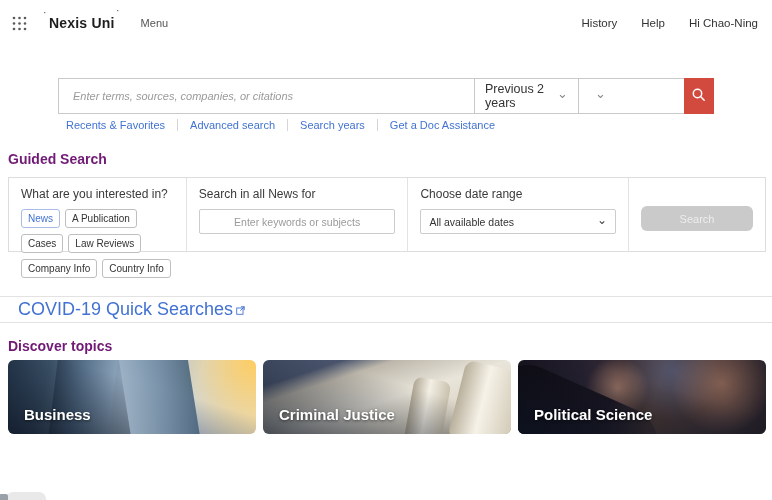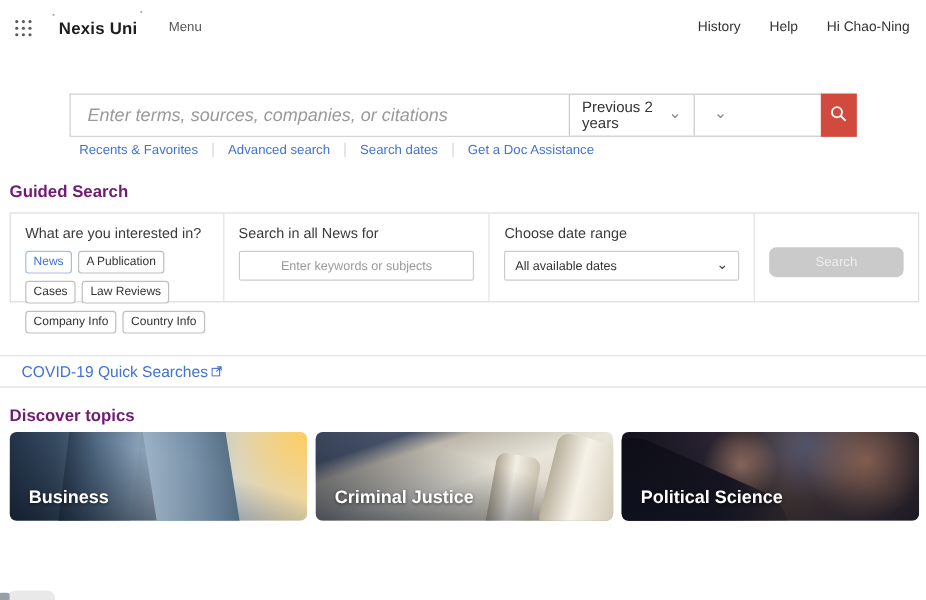--- a/index.html
+++ b/index.html
@@ -12,21 +12,21 @@
   .grid-icon { width:15px; height:15px; display:inline-block; margin-right:22px; cursor:pointer; }
   .logo { font-size:14px; font-weight:bold; color:#1d1d1d; letter-spacing:0.2px; position:relative; cursor:pointer; }
   .logo::before { content:"\02D9"; position:absolute; left:-6px; top:-4px; font-size:10px; color:#777; }
   .logo::after { content:"\02D9"; position:absolute; right:-5px; top:-6px; font-size:10px; color:#777; }
   .menu-btn { margin-left:26px; font-size:11px; color:#555; cursor:pointer; }
   .topbar-right { display:flex; align-items:center; gap:24px; }
   .topbar-right a { font-size:11.5px; color:#333; text-decoration:none; cursor:pointer; }
 
   
   .search-bar { position:absolute; left:58px; top:78px; width:656px; height:36px; display:flex; border:1px solid #c9c9c9; background:#fff; }
-  .search-input { flex:1; border:none; outline:none; padding:0 14px; font-size:15px; color:#333; font-family:"Liberation Sans", sans-serif; }
+  .search-input { flex:1; border:none; outline:none; padding:0 14px; font-size:11px; color:#333; font-family:"Liberation Sans", sans-serif; }
   .search-input::placeholder { color:#9a9a9a; font-style:italic; }
   .sb-dropdown { display:flex; align-items:center; justify-content:space-between; border-left:1px solid #c9c9c9; padding:0 10px; font-size:12.5px; color:#333; cursor:pointer; }
   .sb-dropdown.dd-date { width:104px; }
   .sb-dropdown.dd-type { width:106px; }
   .chev { color:#888; font-size:13px; line-height:8px; margin-left:6px; transform:translateY(-2px); }
   .search-go { width:30px; height:36px; margin:-1px -1px -1px 0; border:none; background:#d24a3e; display:flex; align-items:center; justify-content:center; cursor:pointer; }
 
   .search-links { position:absolute; left:58px; top:119px; display:flex; align-items:center; }
   .search-links a { font-size:11px; color:#4272d2; text-decoration:none; padding:0 12px; border-right:1px solid #d5d5d5; cursor:pointer; }
   .search-links a:first-child { padding-left:8px; }
@@ -47,21 +47,21 @@
   .gs-input { width:100%; height:25px; border:1px solid #ccc; border-radius:2px; font-size:10.5px; text-align:center; color:#333; outline:none; font-family:"Liberation Sans", sans-serif; }
   .gs-input::placeholder { color:#9a9a9a; }
   .col-date { width:226px; }
   .gs-select { width:100%; height:25px; border:1px solid #ccc; border-radius:2px; display:flex; align-items:center; justify-content:space-between; padding:0 8px; font-size:10.5px; color:#333; cursor:pointer; }
   .gs-select .sel-chev { color:#444; font-size:12px; transform:translateY(-2px); }
   .col-submit { flex:1; display:flex; justify-content:center; padding-top:28px; }
   .gs-submit { width:112px; height:25px; border:none; border-radius:6px; background:#cacaca; color:#ededed; font-size:11px; font-family:"Liberation Sans", sans-serif; cursor:pointer; }
 
   
   .covid-bar { position:absolute; left:0; top:296px; width:772px; height:27px; border-top:1px solid #e2e2e2; border-bottom:1px solid #e2e2e2; display:flex; align-items:center; padding-left:18px; }
-  .covid-bar a { font-size:13px; color:#4272d2; text-decoration:none; display:flex; align-items:flex-start; gap:3px; cursor:pointer; }
+  .covid-bar a { font-size:18px; color:#4272d2; text-decoration:none; display:flex; align-items:flex-start; gap:3px; cursor:pointer; }
 
   
   .dt-title { top:338px; }
   .topics { position:absolute; left:8px; top:360px; width:758px; display:flex; gap:7px; }
   .card { position:relative; width:248px; height:74px; border-radius:6px; overflow:hidden; cursor:pointer; }
   .card .shade { position:absolute; inset:0; background:linear-gradient(to top right, rgba(10,18,32,0.72) 0%, rgba(10,18,32,0.25) 40%, rgba(0,0,0,0) 62%); }
   .card-label { position:absolute; left:16px; bottom:11px; color:#fff; font-size:15px; font-weight:bold; text-shadow:0 1px 3px rgba(0,0,0,0.55); z-index:3; }
 
   .card-business { background:
       radial-gradient(circle at 100% 0%, rgba(255,204,92,0.95) 0%, rgba(255,204,92,0) 34%),
@@ -137,21 +137,21 @@
           <circle cx="6.5" cy="6.5" r="4.2" fill="none" stroke="#ffffff" stroke-width="1.5"></circle>
           <line x1="9.8" y1="9.8" x2="13.2" y2="13.2" stroke="#ffffff" stroke-width="1.5" stroke-linecap="round"></line>
         </svg>
       </span>
     </button>
   </div>
 
   <div class="search-links">
     <a>Recents &amp; Favorites</a>
     <a>Advanced search</a>
-    <a>Search dates</a>
+    <a>Search years</a>
     <a>Get a Doc Assistance</a>
   </div>
 
   <h2 class="section-title gs-title">Guided Search</h2>
 
   <div class="gs-panel">
     <div class="gs-col col-interest">
       <div class="gs-col-label">What are you interested in?</div>
       <div class="chips">
         <button class="chip selected">News</button>

